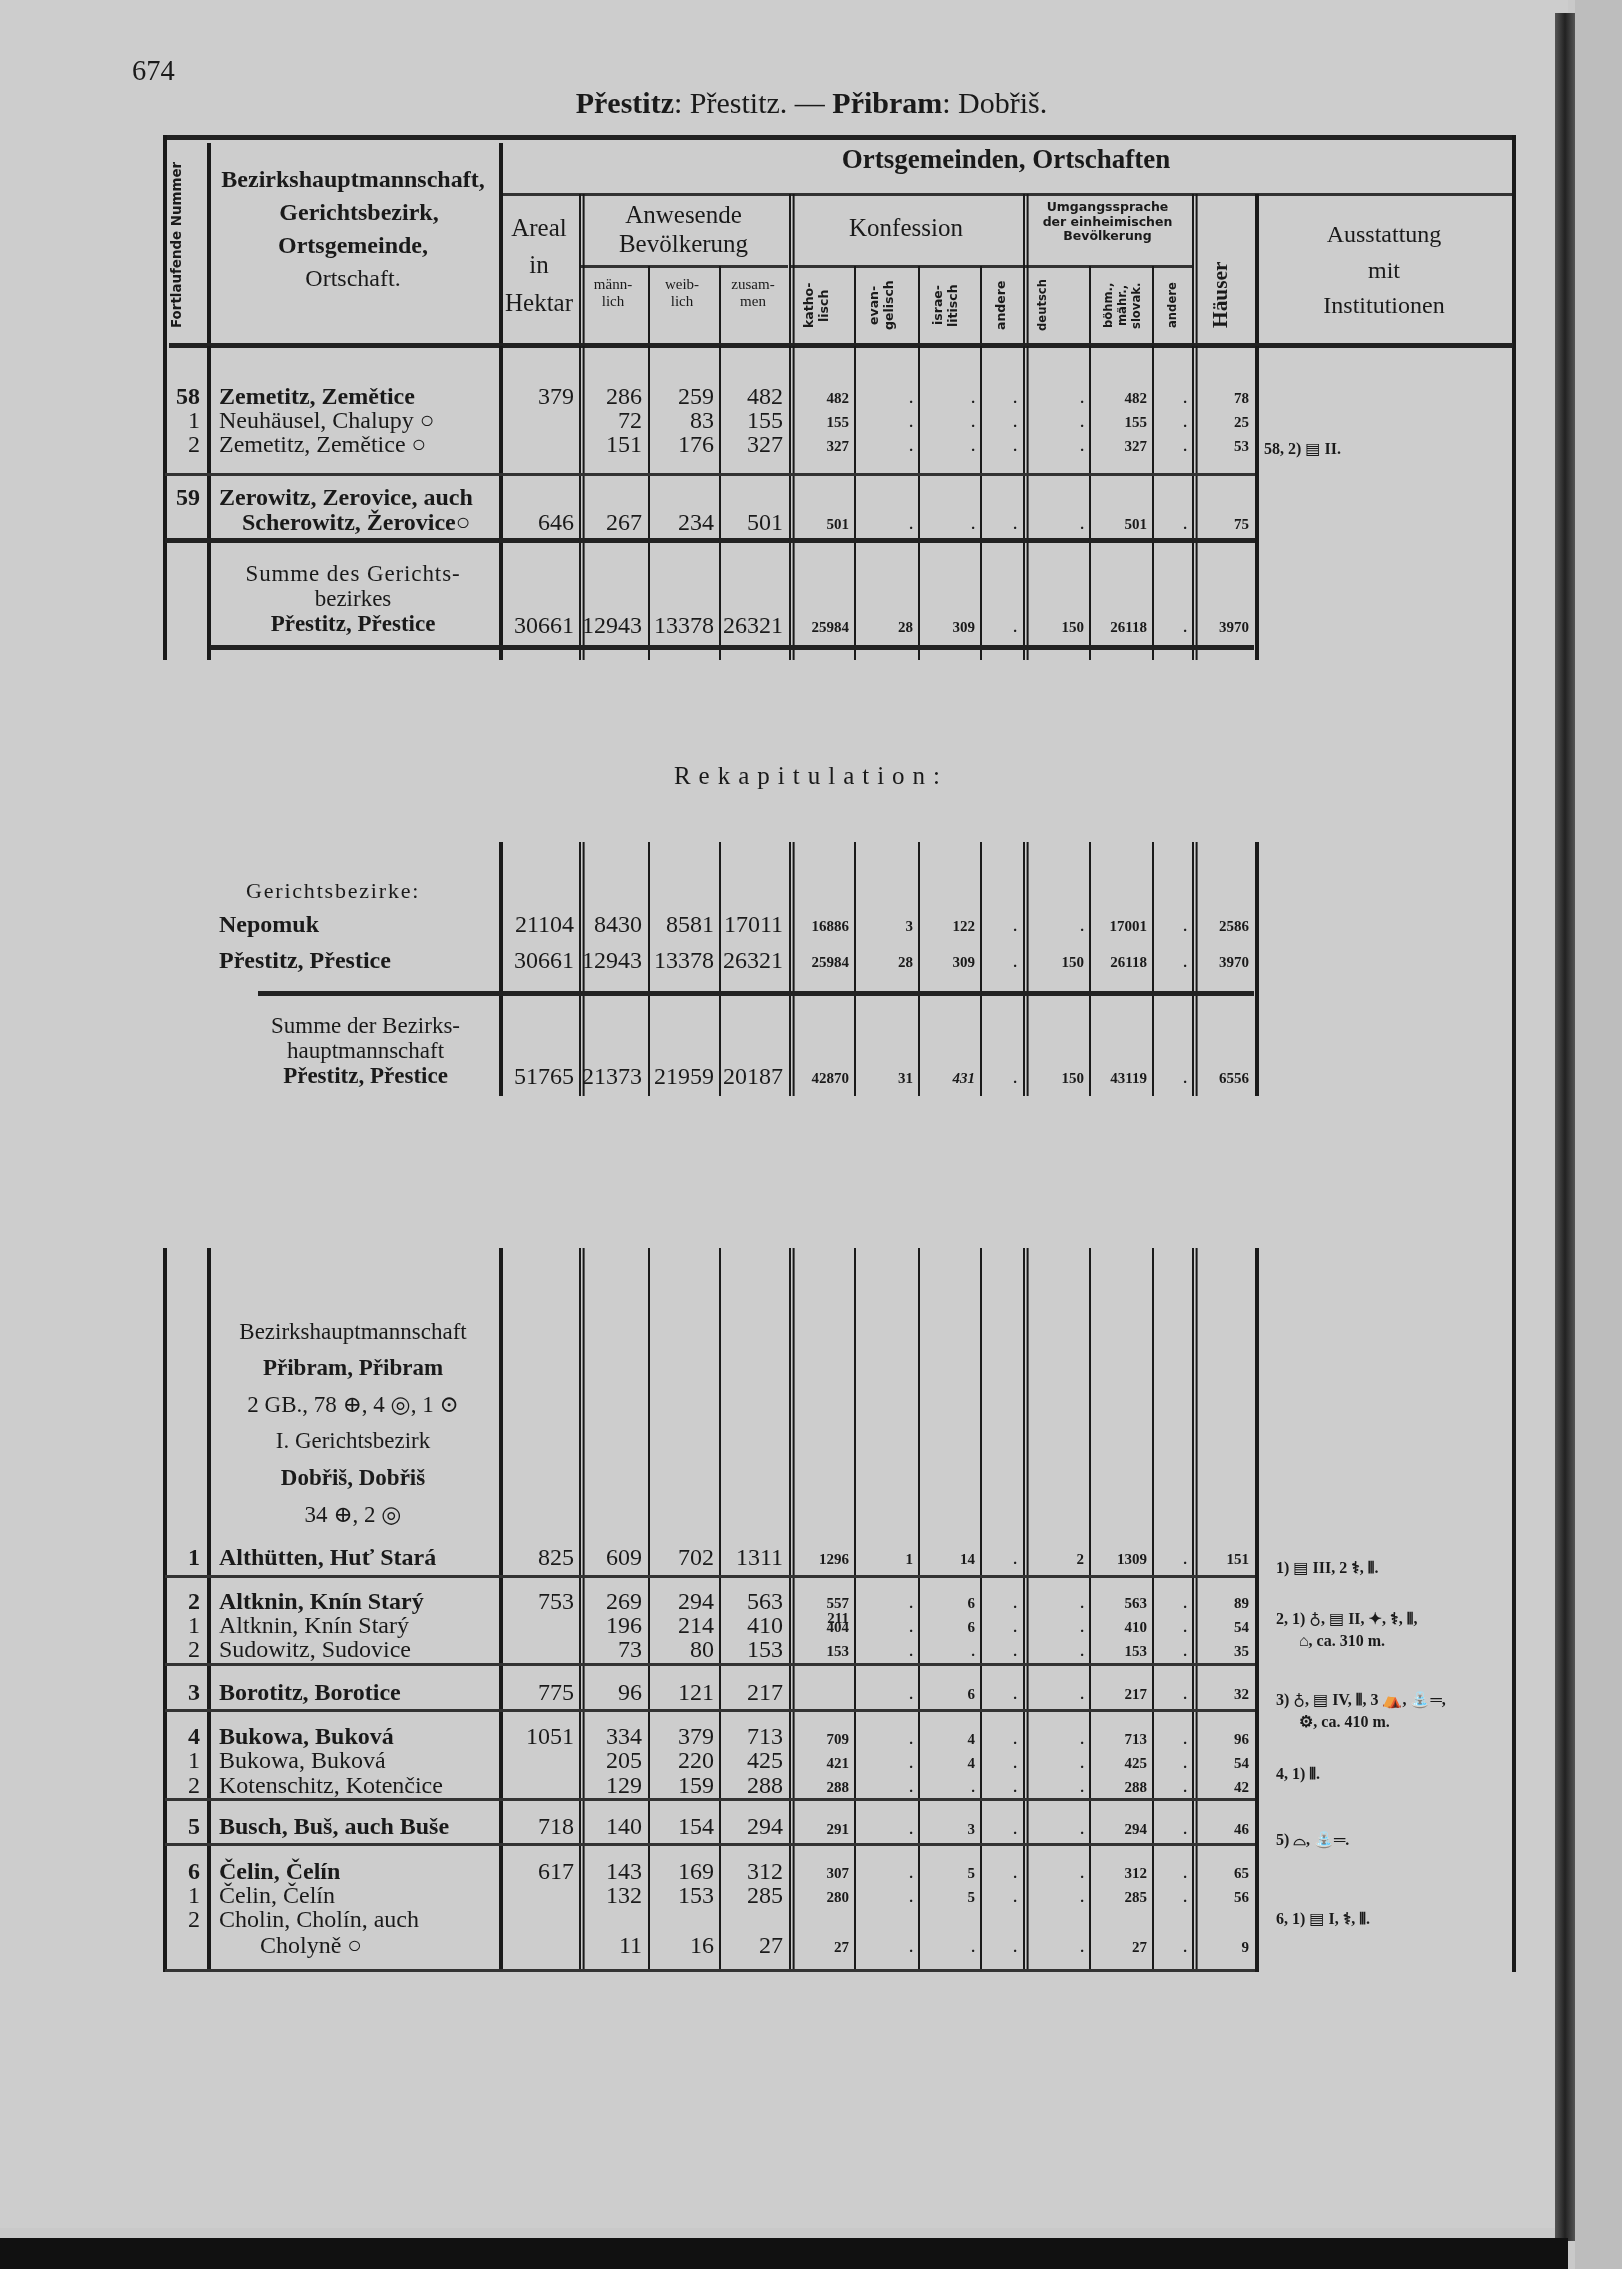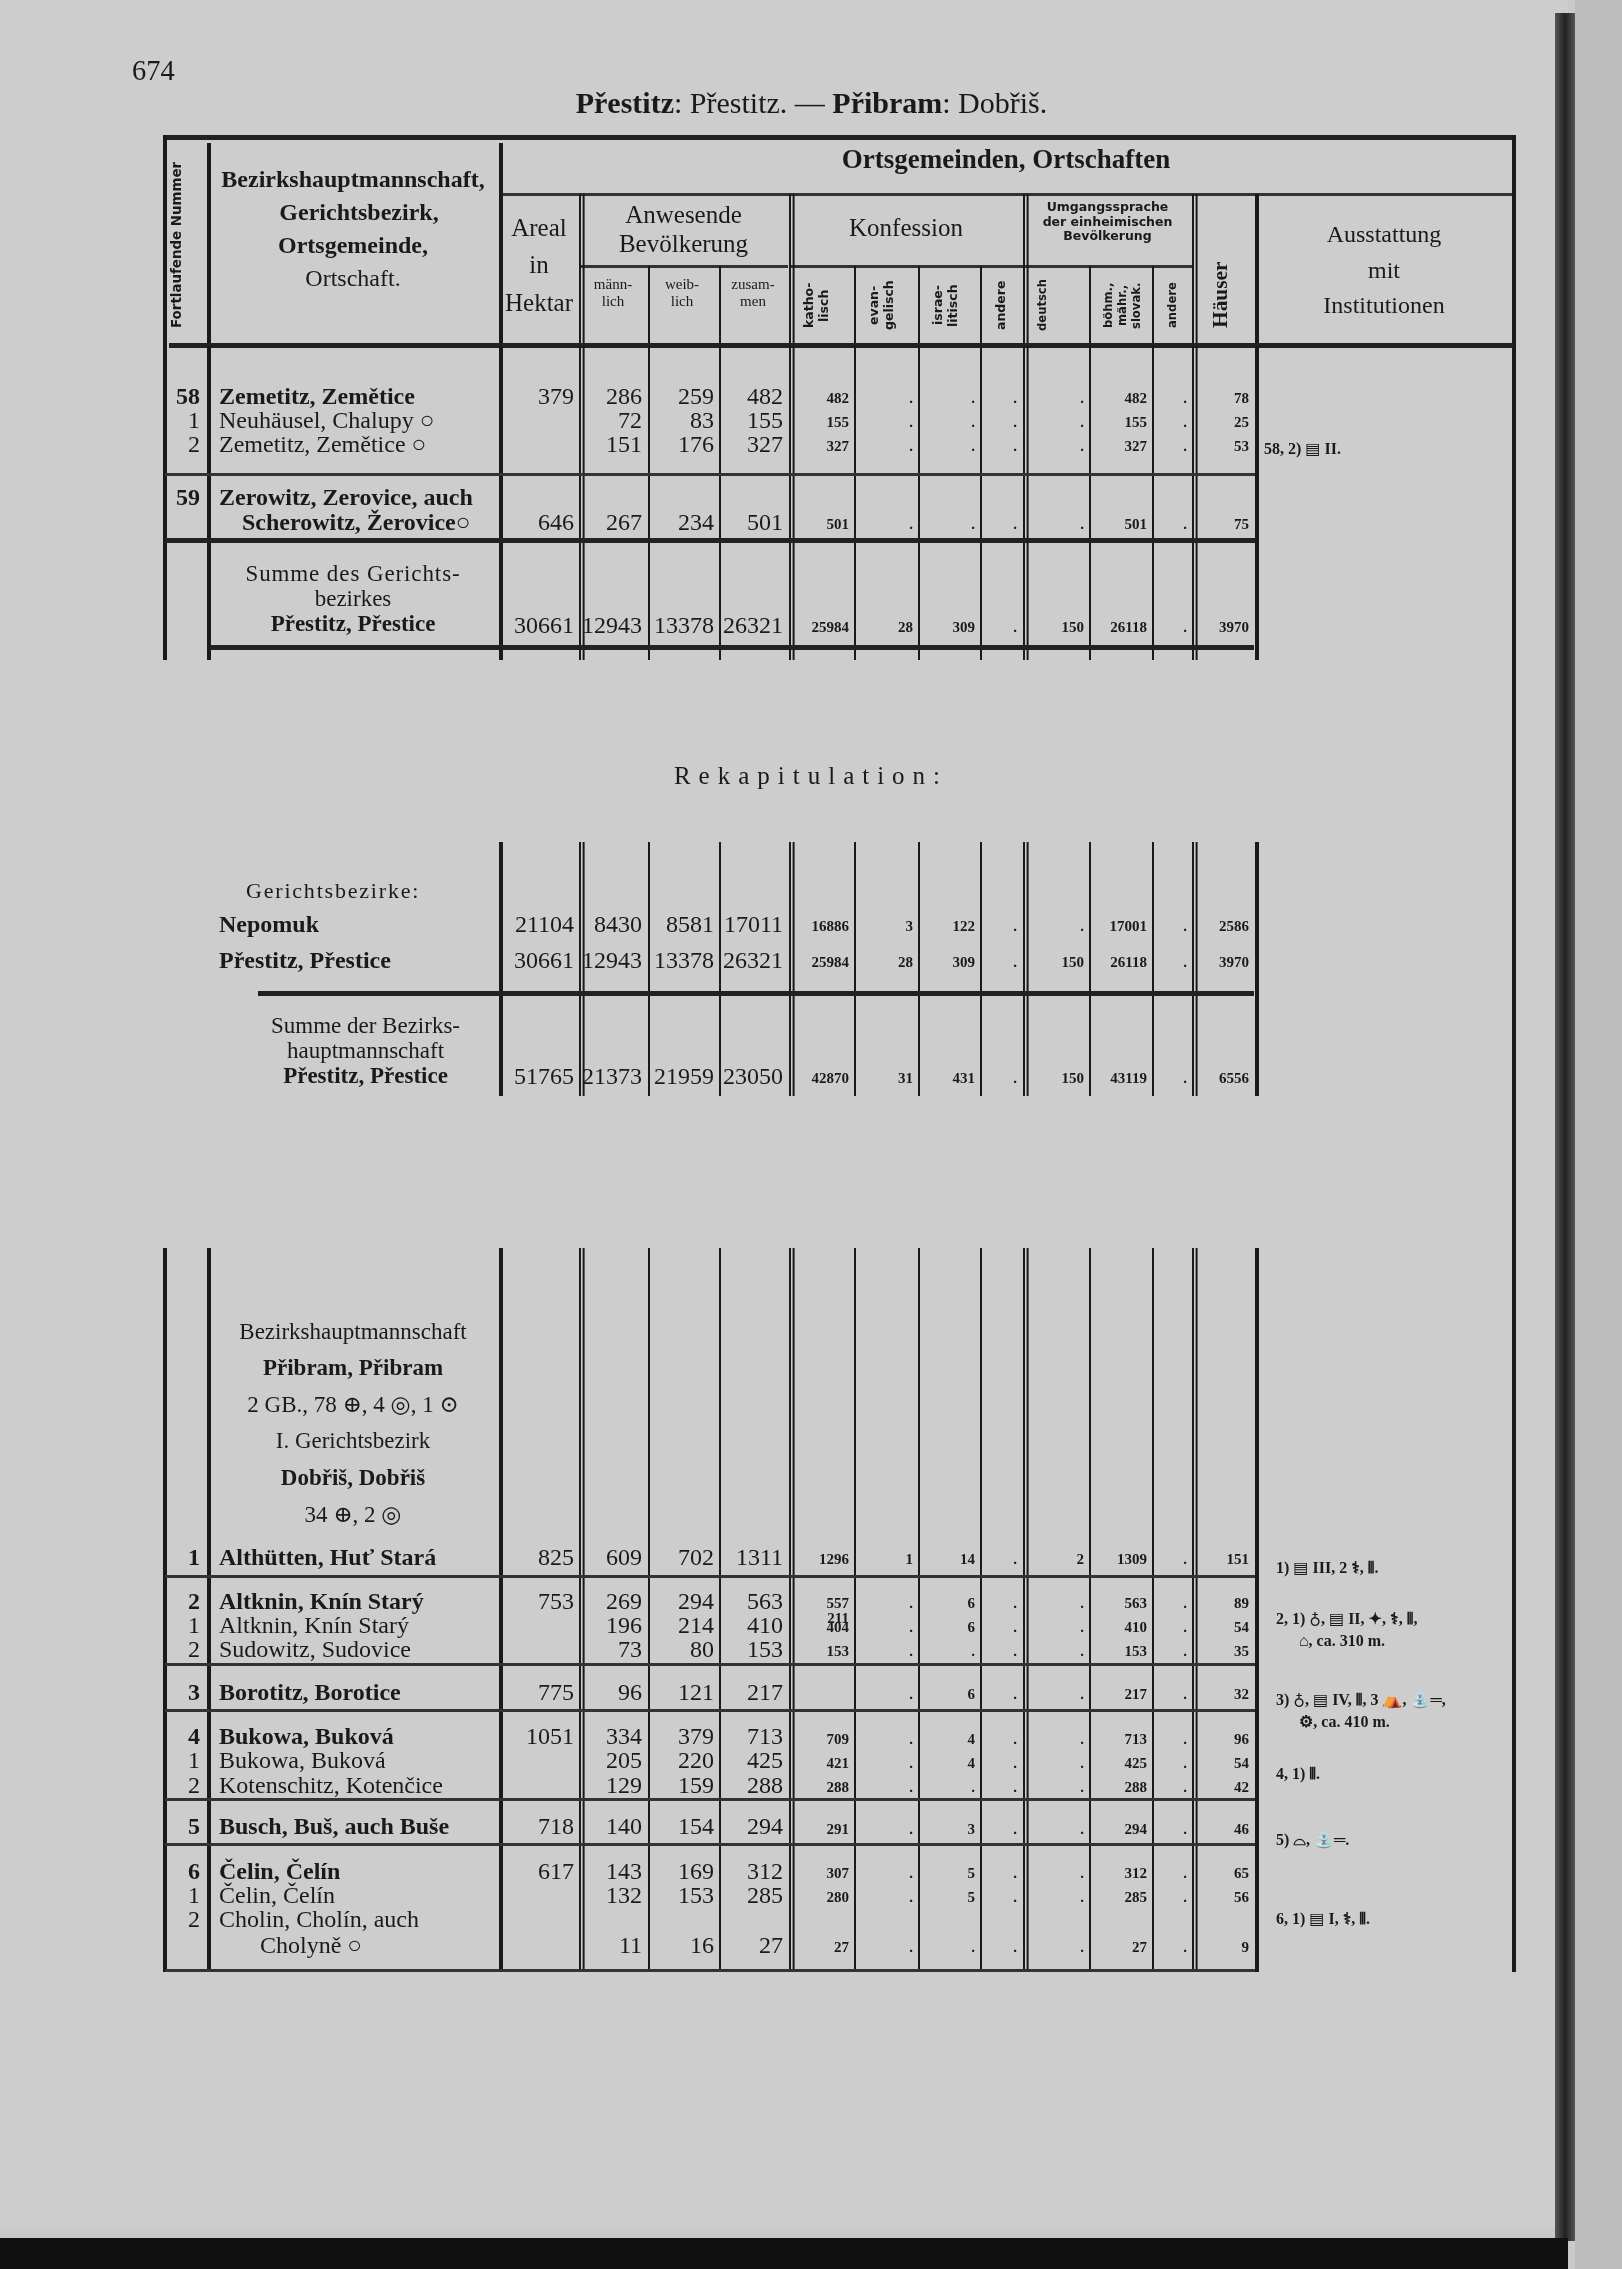--- a/index.html
+++ b/index.html
@@ -225,24 +225,24 @@
     <div class="cell sm" style="left: 1089px; width: 58px; top: 954px;">26118</div>
     <div class="cell sm" style="left: 1152px; width: 35px; top: 954px;">.</div>
     <div class="cell sm" style="left: 1192px; width: 57px; top: 954px;">3970</div>
     <div class="hl thick" style="left: 258px; top: 991px; width: 996px;"></div>
     <div class="hdr" style="left: 223px; width: 285px; top: 1013px; font-size: 23px; font-weight: normal;">Summe der Bezirks-</div>
     <div class="hdr" style="left: 223px; width: 285px; top: 1038px; font-size: 23px; font-weight: normal;">hauptmannschaft</div>
     <div class="hdr" style="left: 223px; width: 285px; top: 1063px; font-size: 23px; font-weight: bold;">Přestitz, Přestice</div>
     <div class="cell num" style="left: 499px; width: 75px; top: 1063px;">51765</div>
     <div class="cell num" style="left: 579px; width: 63px; top: 1063px;">21373</div>
     <div class="cell num" style="left: 648px; width: 66px; top: 1063px;">21959</div>
-    <div class="cell num" style="left: 719px; width: 64px; top: 1063px;">23050</div>
+    <div class="cell num" style="left: 719px; width: 64px; top: 1063px;">20187</div>
     <div class="cell sm" style="left: 789px; width: 60px; top: 1070px;">42870</div>
     <div class="cell sm" style="left: 854px; width: 59px; top: 1070px;">31</div>
-    <div class="cell sm" style="left: 918px; width: 57px; top: 1070px;">431</div>
+    <div class="cell sm" style="left: 918px; width: 57px; top: 1070px; font-style: italic;">431</div>
     <div class="cell sm" style="left: 980px; width: 37px; top: 1070px;">.</div>
     <div class="cell sm" style="left: 1023px; width: 61px; top: 1070px;">150</div>
     <div class="cell sm" style="left: 1089px; width: 58px; top: 1070px;">43119</div>
     <div class="cell sm" style="left: 1152px; width: 35px; top: 1070px;">.</div>
     <div class="cell sm" style="left: 1192px; width: 57px; top: 1070px;">6556</div>
     <div class="vl thick" style="left: 163px; top: 1248px; height: 724px;"></div>
     <div class="vl thick" style="left: 207px; top: 1248px; height: 724px;"></div>
     <div class="vl thick" style="left: 499px; top: 1248px; height: 724px;"></div>
     <div class="vl dbl" style="left: 579px; top: 1248px; height: 724px;"></div>
     <div class="vl " style="left: 648px; top: 1248px; height: 724px;"></div>

